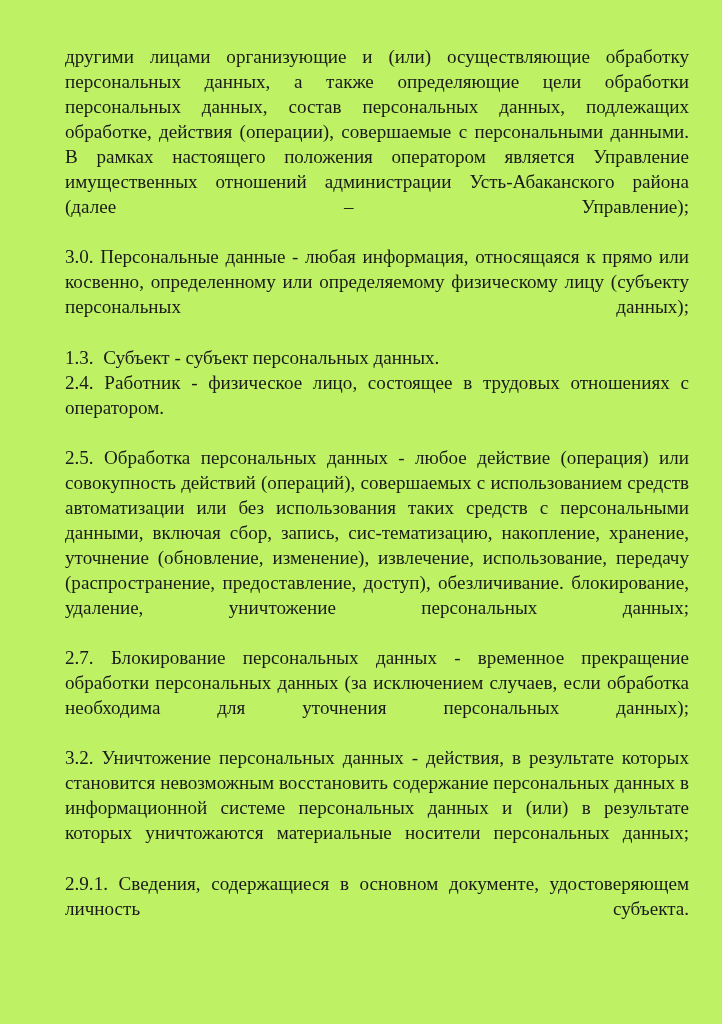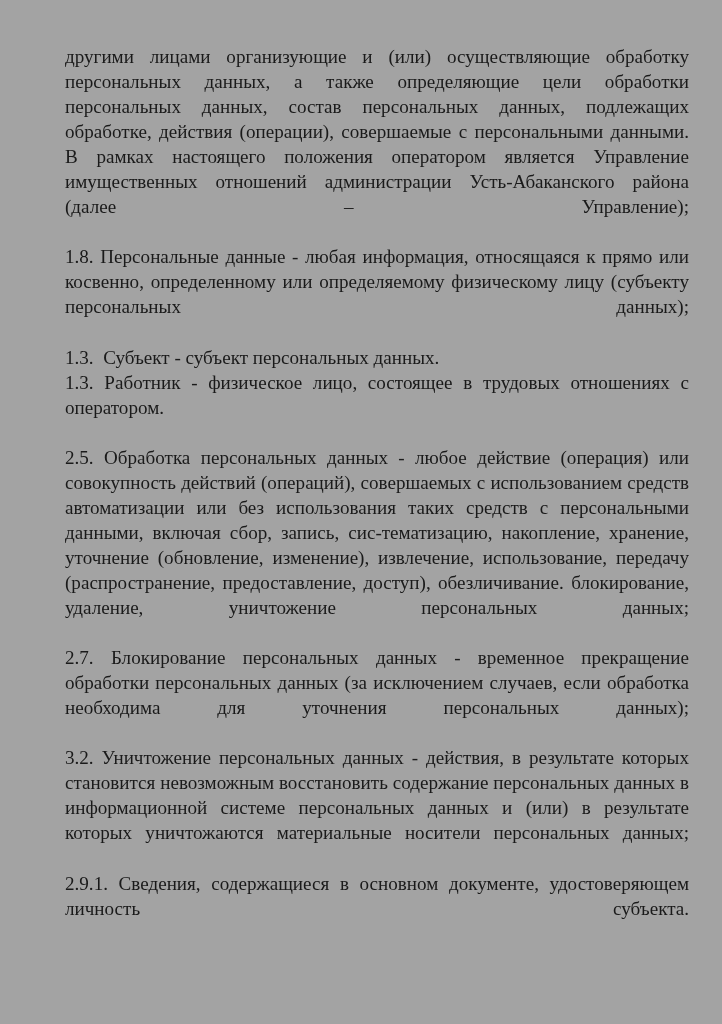--- a/index.html
+++ b/index.html
@@ -11,21 +11,21 @@
   body {
     width: 722px;
     height: 1024px;
     overflow: hidden;
     font-family: "Liberation Serif", "DejaVu Serif", serif;
   }
   .page {
     position: relative;
     width: 722px;
     height: 1024px;
-    background: #a3a3a3;
+    background: #bef264;
     box-sizing: border-box;
   }
   .text-column {
     position: absolute;
     left: 65px;
     top: 44px;
     width: 624px;
     color: #1a1a1a;
     font-size: 19.1px;
     line-height: 25.05px;
@@ -50,25 +50,25 @@
   .para.no-stretch::after { display: none; }
 </style>
 </head>
 <body>
 
 <div class="page">
   <div class="text-column">
 
     <p class="para">другими лицами организующие и (или) осуществляющие обработку персональных данных, а также определяющие цели обработки персональных данных, состав персональных данных, подлежащих обработке, действия (операции), совершаемые с персональными данными. В рамках настоящего положения оператором является Управление имущественных отношений администрации Усть-Абаканского района (далее – Управление);</p>
 
-    <p class="para">1.8. Персональные данные - любая информация, относящаяся к прямо или косвенно, определенному или определяемому физическому лицу (субъекту персональных данных);</p>
+    <p class="para">3.0. Персональные данные - любая информация, относящаяся к прямо или косвенно, определенному или определяемому физическому лицу (субъекту персональных данных);</p>
 
     <p class="para no-stretch">1.3.  Субъект - субъект персональных данных.</p>
 
-    <p class="para">1.3. Работник - физическое лицо, состоящее в трудовых отношениях с оператором.</p>
+    <p class="para">2.4. Работник - физическое лицо, состоящее в трудовых отношениях с оператором.</p>
 
     <p class="para">2.5. Обработка персональных данных - любое действие (операция) или совокупность действий (операций), совершаемых с использованием средств автоматизации или без использования таких средств с персональными данными, включая сбор, запись, сис-тематизацию, накопление, хранение, уточнение (обновление, изменение), извлечение, использование, передачу (распространение, предоставление, доступ), обезличивание. блокирование, удаление, уничтожение персональных данных;</p>
 
 
     <p class="para">2.7. Блокирование персональных данных - временное прекращение обработки персональных данных (за исключением случаев, если обработка необходима для уточнения персональных данных);</p>
 
     <p class="para">3.2. Уничтожение персональных данных - действия, в результате которых становится невозможным восстановить содержание персональных данных в информационной системе персональных данных и (или) в результате которых уничтожаются материальные носители персональных данных;</p>
 
 
     <p class="para">2.9.1. Сведения, содержащиеся в основном документе, удостоверяющем личность субъекта.</p>

